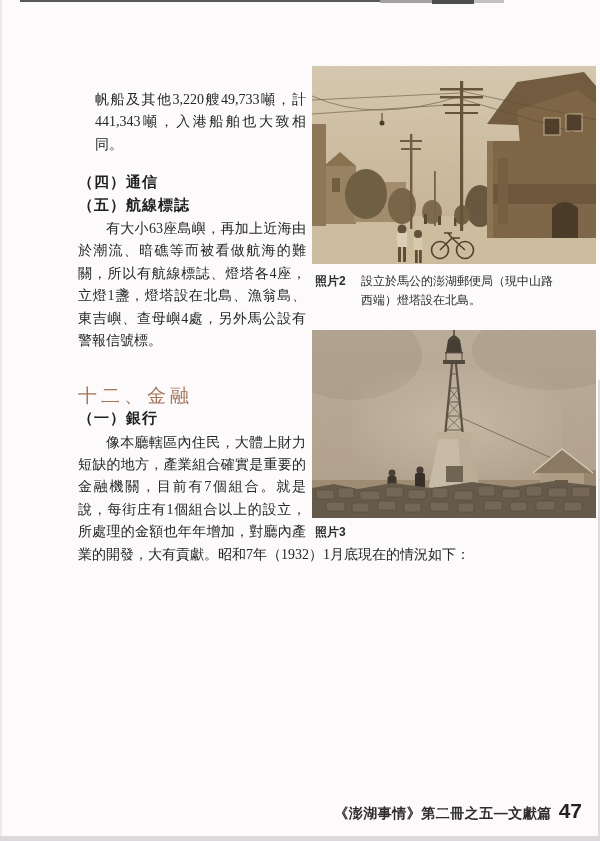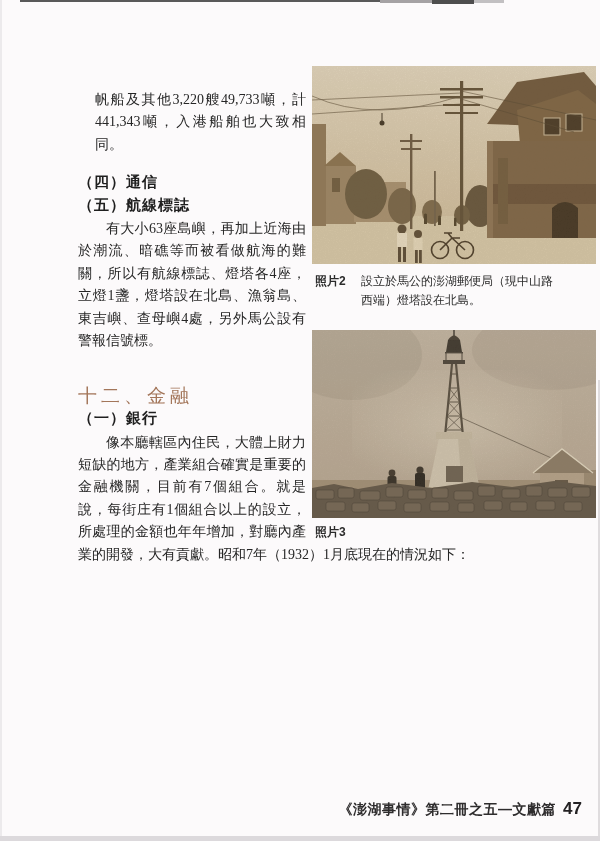--- a/index.html
+++ b/index.html
@@ -56,21 +56,21 @@
   .cap3{margin-top:5px;}
   .cap3 .txt{width:206px;}
   .gap-photo3{margin-top:20px;}
 
   .footer{
     position:absolute;right:18px;top:799px;
     font-family:"Liberation Sans","DejaVu Sans",sans-serif;
     color:#2e2c2d;white-space:nowrap;
   }
   .footer .book{font-size:14px;font-weight:bold;letter-spacing:.5px;}
-  .footer .pnum{font-size:17px;font-weight:bold;margin-left:7px;color:#232123;}
+  .footer .pnum{font-size:21px;font-weight:bold;margin-left:7px;color:#232123;}
 </style>
 </head>
 <body>
 
 <div class="art art-top1"></div>
 <div class="art art-top2"></div>
 <div class="art art-top3"></div>
 <div class="art art-top4"></div>
 <div class="art art-left"></div>
 <div class="art art-right"></div>

